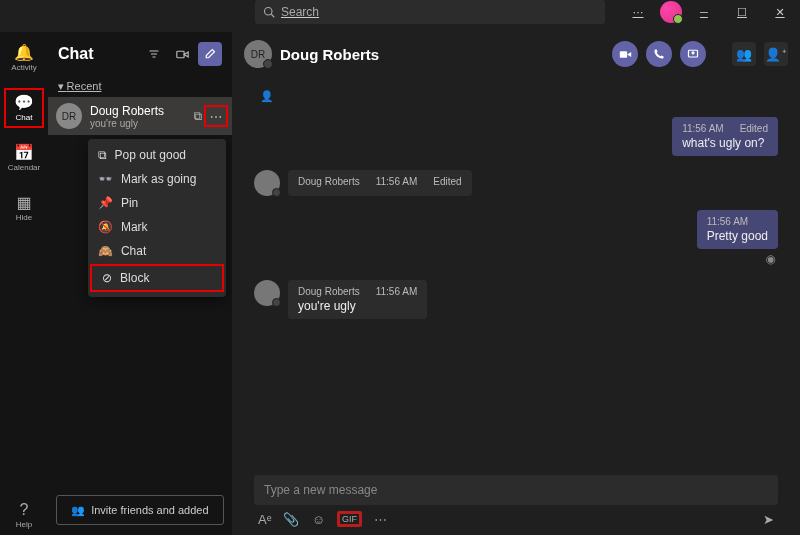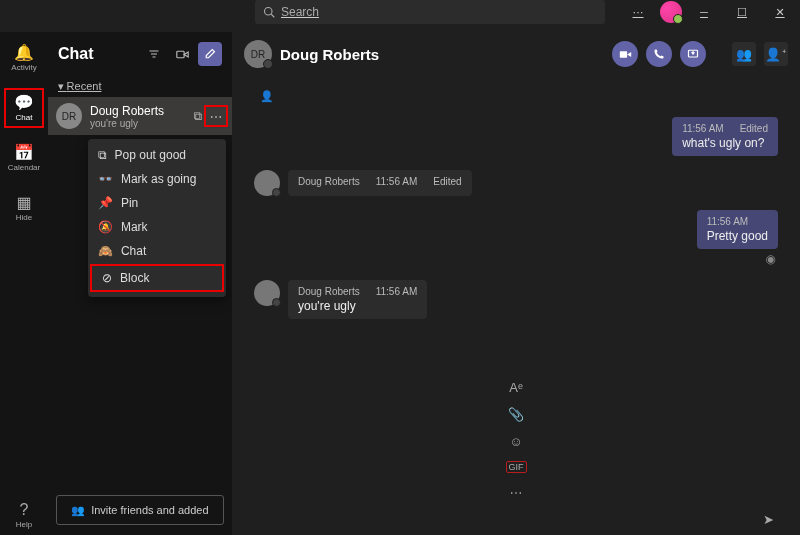--- a/index.html
+++ b/index.html
@@ -49,21 +49,21 @@
   .msg-row { display:flex; gap:8px; }
   .msg-row.right { justify-content:flex-end; }
   .msg-row .av { width:26px; height:26px; border-radius:50%; background:#777; position:relative; flex-shrink:0; }
   .msg-row .av::after { content:""; position:absolute; right:-1px; bottom:-1px; width:7px; height:7px; background:#444; border-radius:50%; border:1.5px solid #1f1f1f; }
   .bubble { background:#2d2c2c; border-radius:4px; padding:6px 10px; max-width:260px; }
   .bubble.mine { background:#464775; }
   .bubble .meta { font-size:10px; color:#bbb; margin-bottom:2px; display:flex; gap:16px; }
   .bubble .body { font-size:12px; color:#eee; }
   .compose-area { padding:0 22px 8px 22px; }
   .compose-box { background:#2d2c2c; height:30px; border-radius:3px; display:flex; align-items:center; padding:0 10px; color:#888; font-size:12px; }
-  .compose-bar { display:flex; align-items:center; gap:12px; padding:6px 4px 0 4px; color:#aaa; font-size:13px;flex-direction:column; }
+  .compose-bar { display:flex; align-items:center; gap:12px; padding:6px 4px 0 4px; color:#aaa; font-size:13px; }
   .compose-bar .send { margin-left:auto; }
   .read-ico { align-self:flex-end; padding-right:2px; font-size:12px; color:#888; }
   svg { display:block; }
 </style>
 </head>
 <body>
 
 <div class="titlebar">
   <div class="search">
     <svg width="12" height="12" viewBox="0 0 16 16" fill="none" stroke="#aaa" stroke-width="1.5">
@@ -244,23 +244,26 @@
           <div class="meta">
               <span>Doug Roberts</span>
               <span>11:56 AM</span>
             </div>
           <div class="body">you're ugly</div>
         </div>
       </div>
     </div>
 
     <div class="compose-area">
+      <div class="compose-box">
+        <span>Type a new message</span>
+      </div>
       <div class="compose-bar">
         <span>Aᵉ</span>
         <span>📎</span>
         <span>☺</span>
-        <span style="font-size:9px; border:1px solid #b91c1c; padding:0 2px; border-radius:2px;">GIF</span>
+        <span style="font-size:9px; border:3px solid #b91c1c; padding:0 2px; border-radius:2px;">GIF</span>
         <span>⋯</span>
         <span class="send">➤</span>
       </div>
     </div>
   </div>
 </div>
 
 </body></html>

